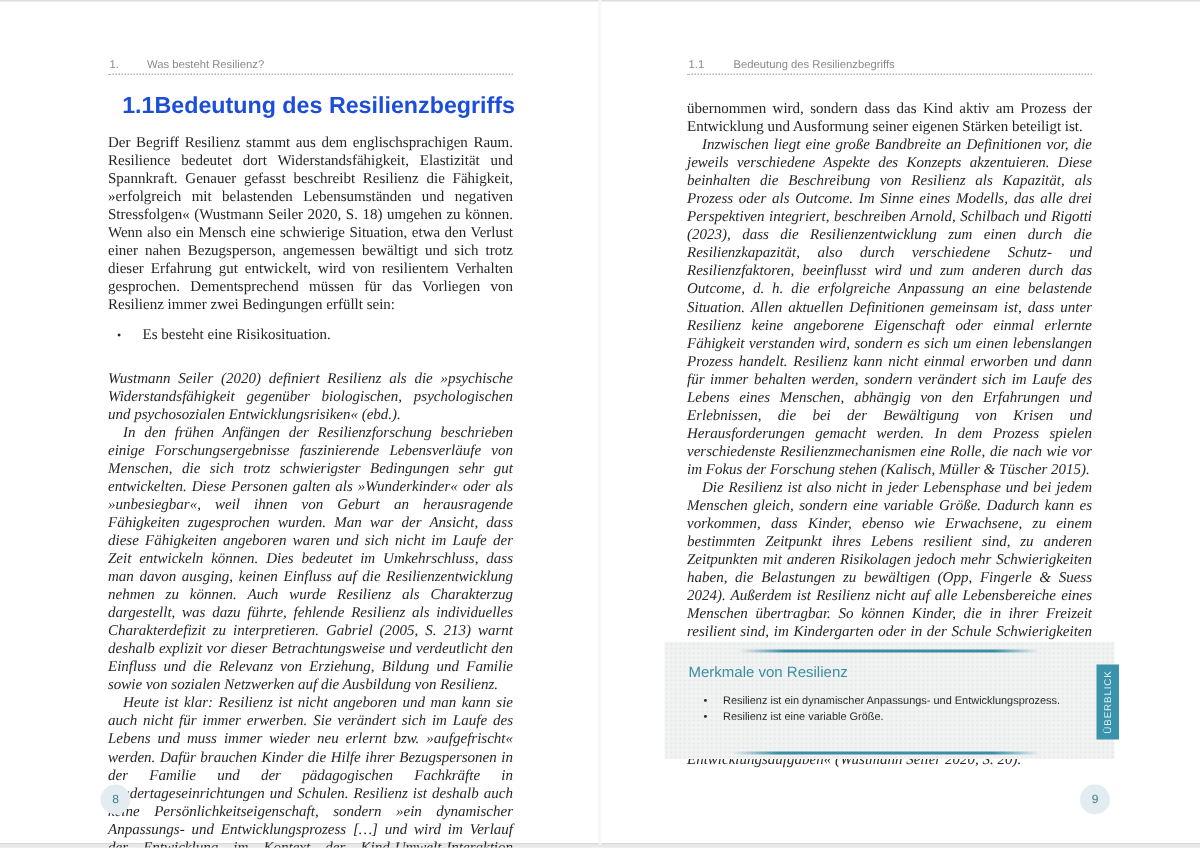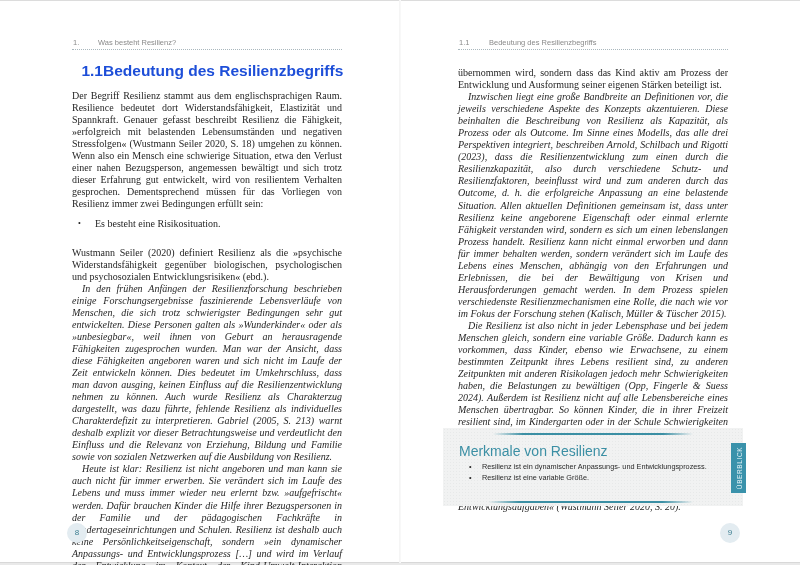--- a/index.html
+++ b/index.html
@@ -35,21 +35,21 @@
     .bullets li::before { content: "•"; position: absolute; left: 0; top: 0; font-size: 8px; }
 
     .page-number { position: absolute; top: 523px; width: 20px; height: 20px; border-radius: 50%; background: #e3ecf1; font-family: "Liberation Sans", "DejaVu Sans", sans-serif; font-size: 8px; color: #3d7f92; text-align: center; line-height: 20px; }
     .page.left .page-number { left: 67px; }
     .page.right .page-number { left: 319px; }
 
     .summary-box { position: absolute; left: 443px; top: 428px; width: 300px; height: 78px; background: #f1f2f2; background-image: radial-gradient(#e7e9e9 0.6px, transparent 0.7px); background-size: 3px 3px; }
     .summary-box .rule { position: absolute; height: 2px; background: linear-gradient(to right, rgba(59,143,164,0), #3b8fa4 15%, #3b8fa4 85%, rgba(59,143,164,0)); }
     .summary-box .rule.top { left: 50px; top: 5px; width: 200px; }
     .summary-box .rule.bottom { left: 45px; top: 73px; width: 205px; }
-    .summary-box .box-title { position: absolute; left: 16px; top: 15px; font-family: "Liberation Sans", "DejaVu Sans", sans-serif; font-size: 14px; color: #3b8fa4; }
+    .summary-box .box-title { position: absolute; left: 16px; top: 15px; font-family: "Liberation Sans", "DejaVu Sans", sans-serif; font-size: 10px; color: #3b8fa4; }
     .summary-box ul { position: absolute; left: 26px; top: 33px; list-style: none; font-family: "Liberation Sans", "DejaVu Sans", sans-serif; font-size: 7.3px; line-height: 11.3px; color: #2a2a2a; }
     .summary-box li { position: relative; padding-left: 13px; white-space: nowrap; }
     .summary-box li::before { content: "•"; position: absolute; left: 0; top: 0; }
 
     .side-tab { position: absolute; left: 731px; top: 443px; width: 15px; height: 50px; background: #3a92ab; }
     .side-tab span { position: absolute; left: 50%; top: 50%; transform: translate(-50%, -50%) rotate(-90deg); font-family: "Liberation Sans", "DejaVu Sans", sans-serif; font-size: 6.5px; letter-spacing: 0.6px; color: #dff0f5; white-space: nowrap; }
   </style>
 </head>
 <body>
 
@@ -65,21 +65,21 @@
 
     <h1 class="section-heading">
       <span class="num">1.1</span><span>Bedeutung des Resilienzbegriffs</span>
     </h1>
 
     <div class="body-text" style="top:90px;">
       <p class="para">Der Begriff Resilienz stammt aus dem englischsprachigen Raum. Resilience bedeutet dort Widerstandsfähigkeit, Elastizität und Spannkraft. Genauer gefasst beschreibt Resilienz die Fähigkeit, »erfolgreich mit belastenden Lebensumständen und nega­tiven Stressfolgen« (Wustmann Seiler 2020, S. 18) umgehen zu können. Wenn also ein Mensch eine schwierige Situation, etwa den Verlust einer nahen Bezugsperson, angemessen bewältigt und sich trotz dieser Erfahrung gut entwickelt, wird von re­silientem Verhalten gesprochen. Dementsprechend müssen für das Vorliegen von Resilienz immer zwei Bedingungen erfüllt sein:</p>
       <ul class="bullets">
         <li>Es besteht eine Risikosituation.</li>
       </ul>
-      <p class="para" style="margin-top:16px;">Wustmann Seiler (2020) definiert Resilienz als die »psychische Widerstandsfähig­keit gegenüber biologischen, psychologischen und psychosozialen Entwicklungs­risiken« (ebd.).</p>
+      <p class="para" style="margin-top:16px;font-style:italic;">Wustmann Seiler (2020) definiert Resilienz als die »psychische Widerstandsfähig­keit gegenüber biologischen, psychologischen und psychosozialen Entwicklungs­risiken« (ebd.).</p>
       <p class="para indent">In den frühen Anfängen der Resilienzforschung beschrieben einige Forschungs­ergebnisse faszinierende Lebensverläufe von Menschen, die sich trotz schwierigster Bedingungen sehr gut entwickelten. Diese Personen galten als »Wunderkinder« oder als »unbesiegbar«, weil ihnen von Geburt an herausragende Fähigkeiten zu­gesprochen wurden. Man war der Ansicht, dass diese Fähigkeiten angeboren wa­ren und sich nicht im Laufe der Zeit entwickeln können. Dies bedeutet im Um­kehrschluss, dass man davon ausging, keinen Einfluss auf die Resilienzentwicklung nehmen zu können. Auch wurde Resilienz als Charakterzug dargestellt, was dazu führte, fehlende Resilienz als individuelles Charakterdefizit zu interpretieren. Gab­riel (2005, S. 213) warnt deshalb explizit vor dieser Betrachtungsweise und verdeut­licht den Einfluss und die Relevanz von Erziehung, Bildung und Familie sowie von sozialen Netzwerken auf die Ausbildung von Resilienz.</p>
       <p class="para indent">Heute ist klar: Resilienz ist nicht angeboren und man kann sie auch nicht für im­mer erwerben. Sie verändert sich im Laufe des Lebens und muss immer wieder neu erlernt bzw. »aufgefrischt« werden. Dafür brauchen Kinder die Hilfe ihrer Bezugs­personen in der Familie und der pädagogischen Fachkräfte in Kindertageseinrich­tungen und Schulen. Resilienz ist deshalb auch keine Persönlichkeitseigenschaft, sondern »ein dynamischer Anpassungs- und Entwicklungsprozess […] und wird im Verlauf der Entwicklung im Kontext der Kind-Umwelt-Interaktion erworben« (Wustmann Seiler 2020, S. 28). Damit wird deutlich, dass Resilienz nicht passiv</p>
     </div>
 
     <div class="page-number">8</div>
   </div>
 
   <div class="page right">
     <div class="running-head">
       <span class="num">1.1</span>

